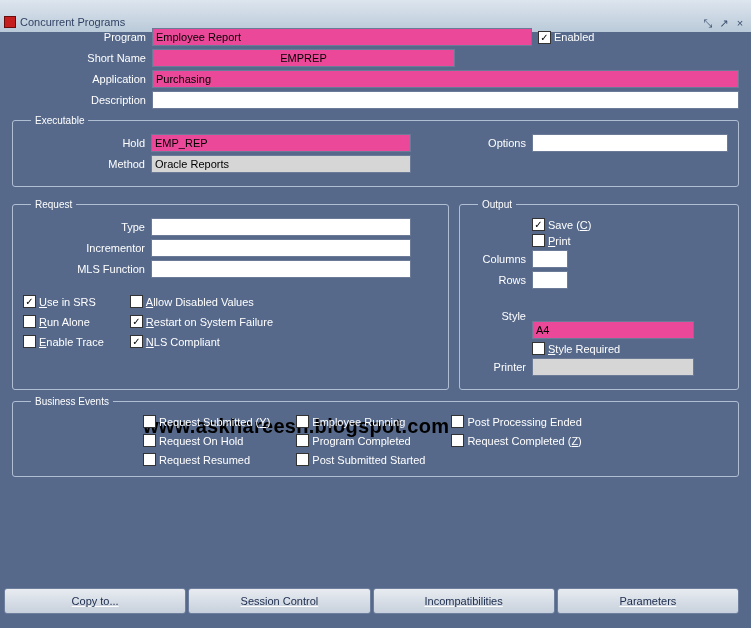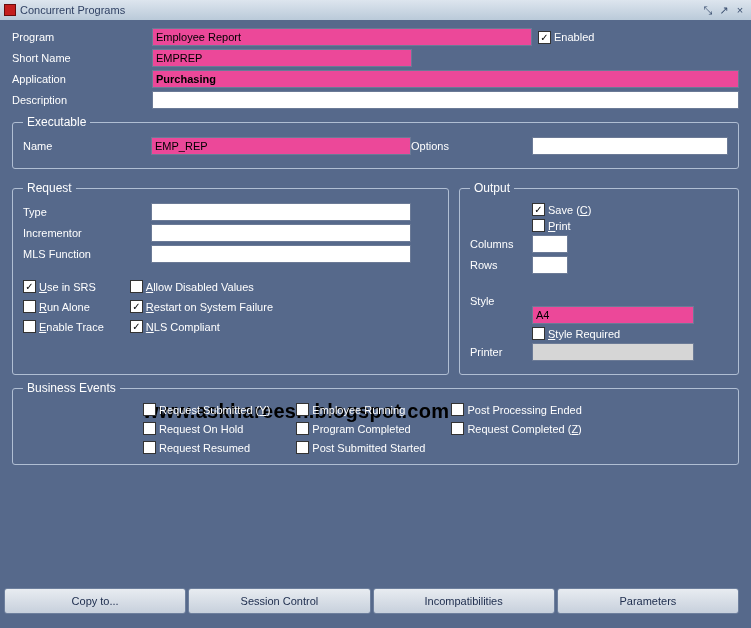--- a/index.html
+++ b/index.html
@@ -1,37 +1,37 @@
 <!DOCTYPE html>
 <html><head>
 <meta charset="utf-8">
 <style>
   * { box-sizing: border-box; margin: 0; padding: 0; font-family: Arial, sans-serif; font-size: 11px; }
   body { background: #fff; }
   .window { width: 751px; height: 628px; background: #56698b; position: relative; }
-  .titlebar { height: 20px; background: linear-gradient(#dde5ee,#bacad9); display:flex; align-items:center; padding:8px 4px; color:#314264; }
+  .titlebar { height: 28px; background: linear-gradient(#dde5ee,#bacad9); display:flex; align-items:flex-start; padding:16px 4px; color:#314264; }
   .titlebar .oraicon { width:12px;height:12px;background:#c41e1e;border:1px solid #6a0c0c;margin-right:4px; }
   .titlebar .title { flex:1; font-size:11px; }
   .titlebar .winbtns { display:flex; gap:2px; }
   .titlebar .winbtn { width:14px;height:14px;display:flex;align-items:center;justify-content:center;color:#3a4e6f; }
   .main { position:absolute; top:18px; left:0; right:0; bottom:0; padding:10px 12px 8px 12px; color:#fff; }
   .row { display:flex; align-items:center; margin-bottom:3px; }
-  .lbl { padding-right:6px; color:#fff; }
+  .lbl { text-align:right; padding-right:6px; color:#fff; }
   .lbl140 { width:140px; }
   .inp { height:18px; border:1px solid #6b7a96; background:#fff; color:#000; padding:1px 3px; }
   .inp.yellow { background:#ec4899; }
   .inp.gray { background:#d6d6d6; }
   .chk { display:flex; align-items:center; gap:3px; color:#fff; }
   .chkbox { width:13px;height:13px;border:1px solid #333;background:#fff;display:flex;align-items:center;justify-content:center;font-size:10px;color:#000; }
   .ul { text-decoration:underline; }
   fieldset { border:1px solid #b0bed3; border-radius:3px; padding:8px 10px 10px 10px; margin-top:6px; position:relative; }
-  legend { color:#fff; padding:0 4px; font-size:12px; }
+  legend { color:#fff; padding:0 4px; font-size:10px;margin-left:8px; }
   .two { display:flex; gap:10px; margin-top:6px; }
   .watermark { position:absolute; left:130px; top:205px; color:#000; font-size:20px; font-weight:bold; letter-spacing:0.3px; }
-  .btns { position:absolute; left:4px; right:12px; bottom:14px; display:flex; gap:2px; }
+  .btns { position:absolute; left:4px; right:12px; bottom:14px; display:flex; gap:2px;text-decoration:underline; }
   .btn { flex:1; height:26px; background:linear-gradient(#e8ecf1,#c7d0dc); border:1px solid #6d7f9d; border-radius:3px; color:#213050; display:flex; align-items:center; justify-content:center; }
   .selectwrap { position:relative; }
   .selectwrap .arrow { position:absolute; right:1px; top:1px; width:14px; height:16px; background:#d3d9e3; border-left:1px solid #9aa7bd; display:flex; align-items:center; justify-content:center; color:#2a3b58; font-size:9px; }
   .reqcols { display:flex; gap:26px; flex-wrap:nowrap; }
   .bizcols { display:flex; gap:26px; }
   .bizcols .col { display:flex; flex-direction:column; gap:6px; }
 </style>
 </head>
 <body>
 
@@ -51,38 +51,42 @@
     <div class="row">
       <div class="lbl lbl140">Program</div>
       <input class="inp yellow" style="width: 380px;" value="Employee Report">
       <div class="chk" style="margin-left:6px">
         <div class="chkbox">✓</div>
         <span>Enabled</span>
       </div>
     </div>
     <div class="row">
       <div class="lbl lbl140">Short Name</div>
-      <input class="inp yellow" style="width: 260px;" value="EMPREP">
+      <input class="inp yellow" style="width: 303px; text-align: center;" value="EMPREP">
     </div>
     <div class="row">
       <div class="lbl lbl140">Application</div>
-      <input class="inp yellow" style="flex: 1 1 0%; font-weight: bold;" value="Purchasing">
+      <input class="inp yellow" style="flex: 1 1 0%;" value="Purchasing">
     </div>
     <div class="row">
       <div class="lbl lbl140">Description</div>
       <input class="inp" style="flex: 1 1 0%;" value="">
     </div>
 
     <fieldset>
       <legend>Executable</legend>
       <div class="row">
-        <div class="lbl" style="width:128px">Name</div>
+        <div class="lbl" style="width:128px">Hold</div>
         <input class="inp yellow" style="width: 260px;" value="EMP_REP">
         <div class="lbl" style="width:121px">Options</div>
         <input class="inp" style="flex: 1 1 0%;" value="">
+      </div>
+      <div class="row">
+        <div class="lbl" style="width:128px">Method</div>
+        <input class="inp gray" style="width: 260px;" readonly="" value="Oracle Reports">
       </div>
     </fieldset>
 
     <div class="two">
       <fieldset style="flex:1;position:relative">
         <legend>Request</legend>
         <div class="row">
           <div class="lbl" style="width:128px">Type</div>
           <input class="inp" style="width: 260px;" value="">
         </div>

